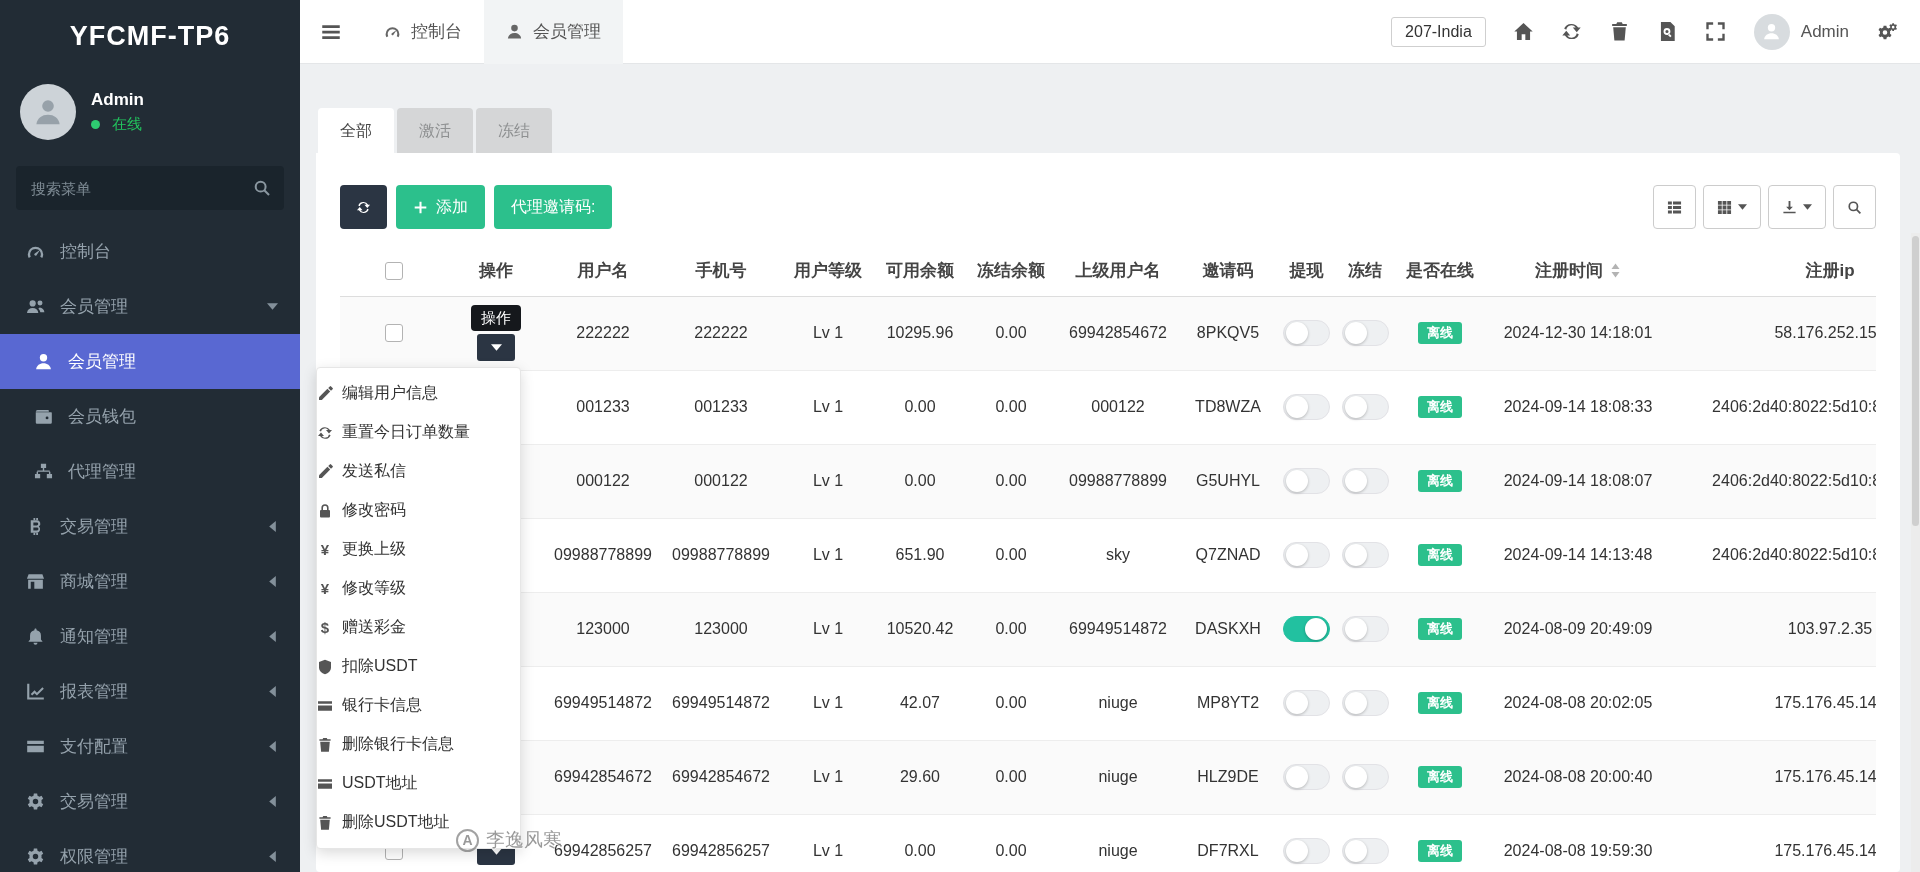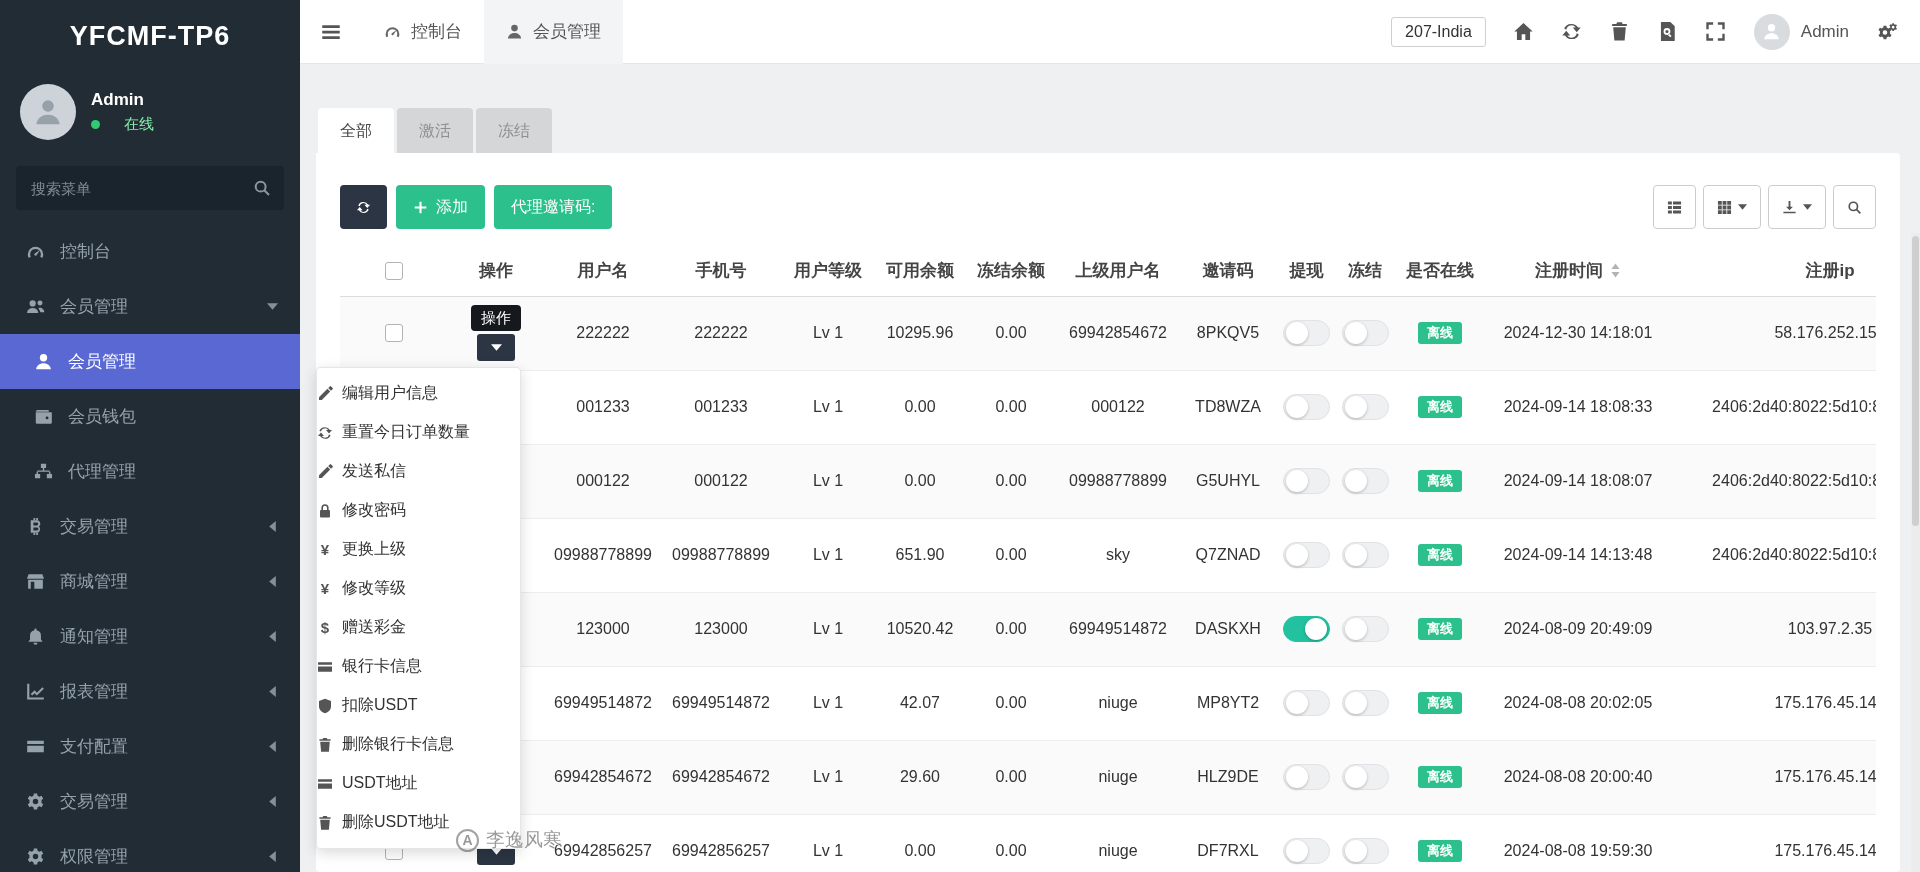--- a/index.html
+++ b/index.html
@@ -9,21 +9,21 @@
 .ic{display:inline-flex;align-items:center;justify-content:center;width:16px;height:16px;flex-shrink:0}
 .ic svg{width:100%;height:100%;fill:currentColor;display:block}
 .tic{font-weight:bold;font-size:15px;line-height:1}
 
 .sidebar{width:300px;background:#222c35;flex-shrink:0;display:flex;flex-direction:column;overflow:hidden}
 .logo{height:72px;line-height:72px;text-align:center;color:#fff;font-size:27px;font-weight:bold;letter-spacing:1px}
 .userpanel{display:flex;align-items:center;gap:15px;padding:12px 20px 16px}
 .avatar{width:56px;height:56px;border-radius:50%;background:#cdd3d8;display:flex;align-items:center;justify-content:center;color:#97a1a9}
 .avatar .ic{width:30px;height:30px}
 .uname{color:#fff;font-size:17px;font-weight:bold;margin-bottom:5px}
-.ustatus{color:#86efac;font-size:15px;display:flex;align-items:center;gap:24px}
+.ustatus{color:#22c55e;font-size:15px;display:flex;align-items:center;gap:12px}
 .dot{width:9px;height:9px;border-radius:50%;background:#2ecc71;display:inline-block}
 .sidesearch{position:relative;margin:10px 16px 0}
 .sidesearch input{width:100%;height:44px;background:#1a242c;border:none;border-radius:4px;color:#86efac;padding:0 42px 0 15px;font-size:15px;outline:none}
 .sidesearch input::placeholder{color:#7d8a93}
 .sidesearch .ic{position:absolute;right:13px;top:13px;width:18px;height:18px;color:#8a97a0}
 .sidemenu{flex:1;overflow:hidden;padding-top:14px}
 .mitem{display:flex;align-items:center;height:55px;padding:0 22px 0 26px;color:#95a2ac;font-size:17px;cursor:pointer;gap:15px;text-decoration:none}
 .mitem .ic{width:19px;height:19px}
 .mitem.sub{padding-left:34px}
 .mitem .lbl{flex:1;white-space:nowrap}
@@ -762,32 +762,32 @@
           </a>
           <a class="dditem">
             <span class="ic ">
               <span class="tic">$</span>
             </span>
             <span>赠送彩金</span>
           </a>
           <a class="dditem">
             <span class="ic ">
               <svg viewBox="0 0 16 16">
+                <path d="M8 .8 14 3v5.2c0 3.7-2.6 5.9-6 7-3.4-1.1-6-3.3-6-7V3z"></path>
+              </svg>
+            </span>
+            <span>扣除USDT</span>
+          </a>
+          <a class="dditem">
+            <span class="ic ">
+              <svg viewBox="0 0 16 16">
                 <path d="M1 3.2h14v2.6H1zM1 7.4h14v5.4H1z"></path>
               </svg>
             </span>
             <span>银行卡信息</span>
-          </a>
-          <a class="dditem">
-            <span class="ic ">
-              <svg viewBox="0 0 16 16">
-                <path d="M8 .8 14 3v5.2c0 3.7-2.6 5.9-6 7-3.4-1.1-6-3.3-6-7V3z"></path>
-              </svg>
-            </span>
-            <span>扣除USDT</span>
           </a>
           <a class="dditem">
             <span class="ic ">
               <svg viewBox="0 0 16 16">
                 <path d="M6.2 1h3.6l.6 1.2h3.2v1.6H2.4V2.2h3.2z"></path>
                 <path d="M3.2 4.8h9.6l-.9 10H4.1z"></path>
               </svg>
             </span>
             <span>删除银行卡信息</span>
           </a>

